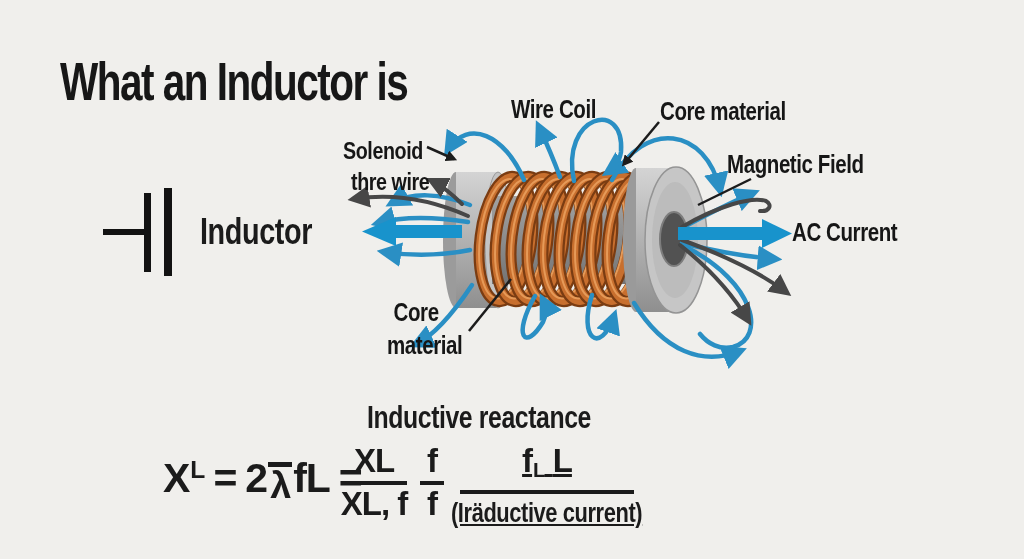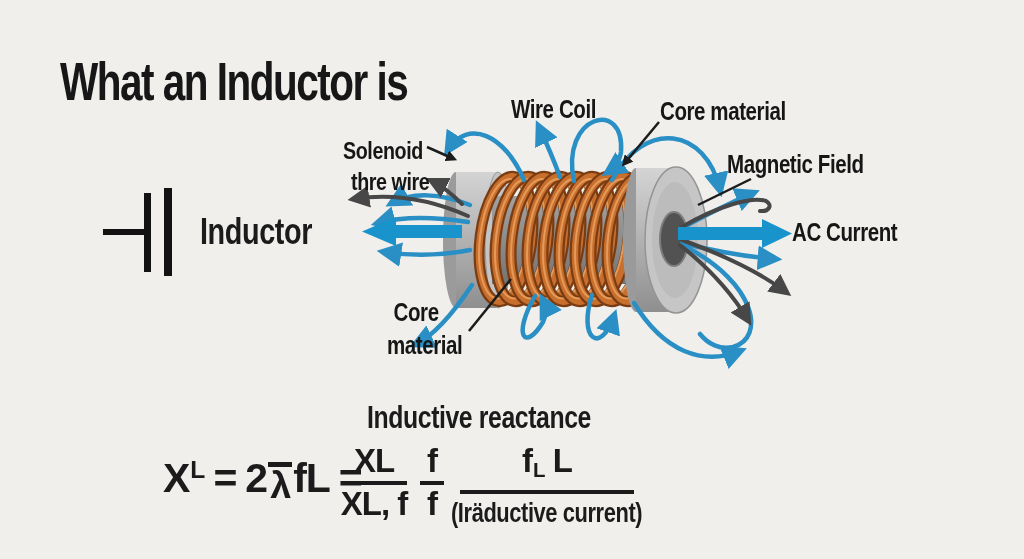--- a/index.html
+++ b/index.html
@@ -46,21 +46,21 @@
     font-weight:bold;
     text-align:right;
   }
   .frac .num,.frac .den{
     font-size:33px;line-height:34px;letter-spacing:-1px;white-space:nowrap;
     display:inline-block;
   }
   .frac .bar{height:0;border-top:4px solid #1b1b1b;align-self:stretch;margin:3px 0 2px 0;}
   #frac1{left:341px;top:444px;width:66px;}
   #frac2{left:420px;top:444px;width:24px;}
-  #frac3{left:460px;top:444px;width:174px;}
+  #frac3{left:460px;top:444px;width:174px;text-decoration:underline;}
   #frac3 .den{font-size:28px;transform:scaleX(.78);transform-origin:center top;letter-spacing:-.5px;}
   #frac3 .num .subL{font-size:.62em;}
   svg{position:absolute;left:0;top:0;}
 </style>
 </head>
 <body>
 
 <svg width="1024" height="559" viewBox="0 0 1024 559">
   <defs>
     <linearGradient id="capGrad" x1="0" y1="0" x2="0" y2="1">

